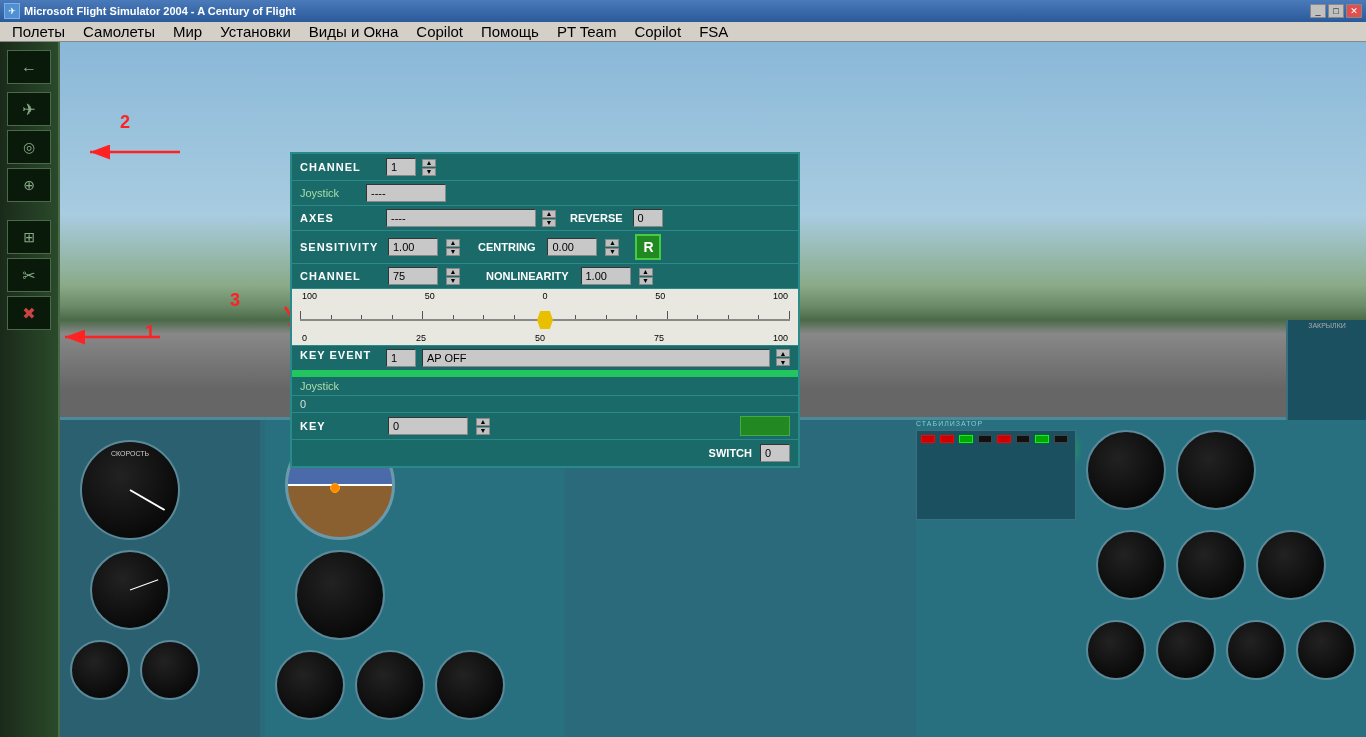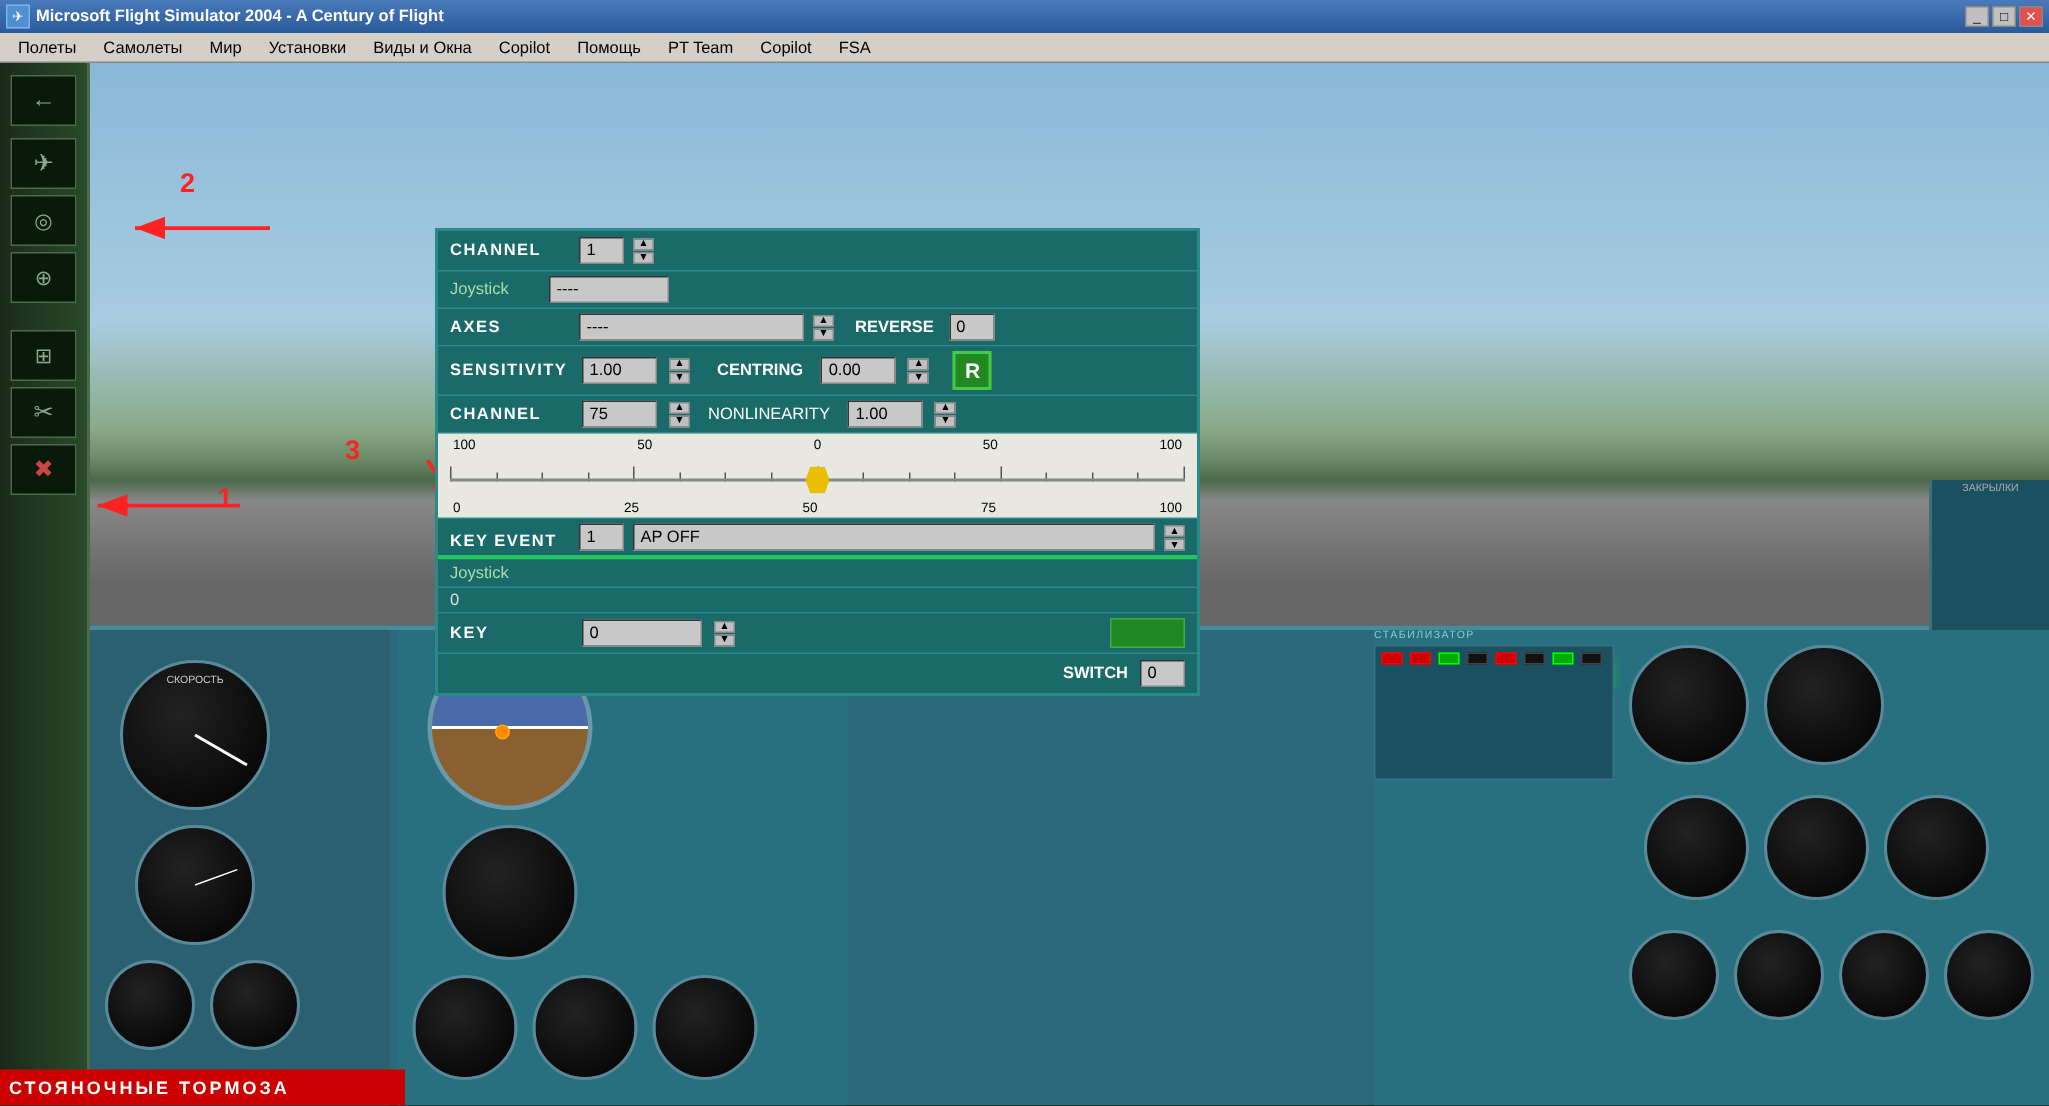--- a/index.html
+++ b/index.html
@@ -72,21 +72,21 @@
       display: flex;
       align-items: center;
       padding: 0 4px;
       gap: 2px;
       border-bottom: 1px solid #888;
       position: relative;
       z-index: 100;
     }
     .menu-item {
       padding: 2px 8px;
-      font-size: 11px;
+      font-size: 15px;
       color: #000;
       cursor: pointer;
       white-space: nowrap;
     }
 
     
     #dialog {
       position: absolute;
       top: 110px;
       left: 290px;
@@ -200,24 +200,24 @@
       justify-content: space-between;
       font-size: 9px;
       color: #000;
       padding: 0 2px;
       margin-top: 0px;
     }
 
     
     .key-event-row {
       display: flex;
-      align-items: flex-end;
+      align-items: flex-start;
       padding: 3px 8px;
       gap: 6px;
-      border-bottom: 3px solid #22c55e;
+      border-bottom: 7px solid #22c55e;
       background: #1a6a6a;
     }
     .joystick-row {
       display: flex;
       align-items: center;
       padding: 3px 8px;
       gap: 6px;
       border-bottom: 1px solid #2a8a8a;
       background: #1a6a6a;
       color: #aaddaa;
@@ -486,21 +486,21 @@
       <div class="r-button" style="margin-left:8px;">R</div>
     </div>
 
     <div class="filter-row">
       <span class="dialog-label">CHANNEL</span>
       <div class="dialog-input" style="width:50px;">75</div>
       <div class="dialog-spinner">
         <div class="spin-btn">▲</div>
         <div class="spin-btn">▼</div>
       </div>
-      <span style="color:#fff;font-size:11px;font-weight:normal;margin-left:4px;">NONLINEARITY</span>
+      <span style="color:#fff;font-size:11px;font-weight:bold;margin-left:18px;">NONLINEARITY</span>
       <div class="dialog-input" style="width:50px;margin-left:4px;">1.00</div>
       <div class="dialog-spinner">
         <div class="spin-btn">▲</div>
         <div class="spin-btn">▼</div>
       </div>
     </div>
 
     <div id="slider-section">
       <div class="slider-scale">
         <span>100</span>
@@ -588,17 +588,14 @@
 
     <line x1="180" y1="110" x2="90" y2="110" stroke="#ff2222" stroke-width="2.5" marker-end="url(#arrowhead)"></line>
 
     <line x1="285" y1="265" x2="305" y2="295" stroke="#ff2222" stroke-width="2.5" marker-end="url(#arrowhead)"></line>
   </svg>
 
   <div class="ann-label" style="top:70px;left:120px;">2</div>
   <div class="ann-label" style="top:248px;left:230px;">3</div>
   <div class="ann-label" style="top:280px;left:145px;">1</div>
 
-  <div id="status-bar">
-    <span id="status-text">СТОЯНОЧНЫЕ ТОРМОЗА</span>
-  </div>
 
 </div>
 
 </body></html>

